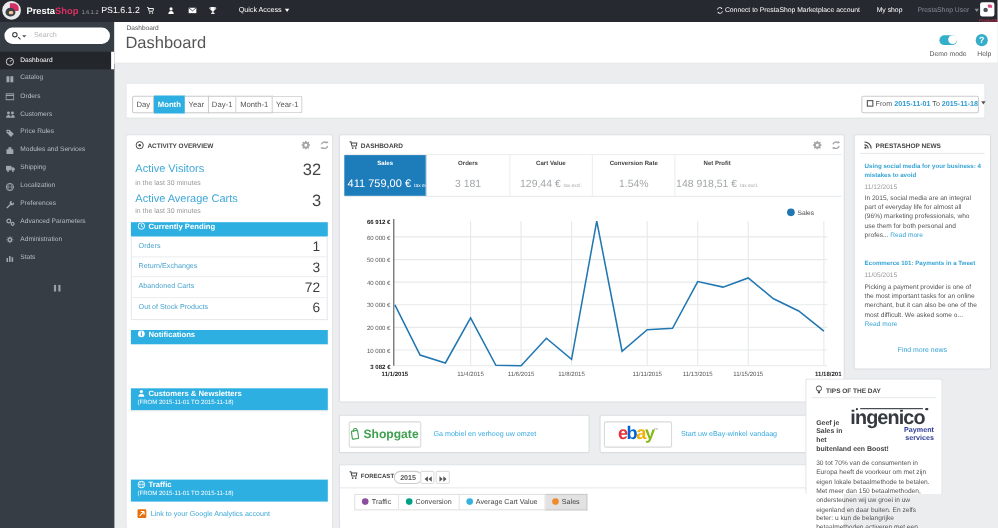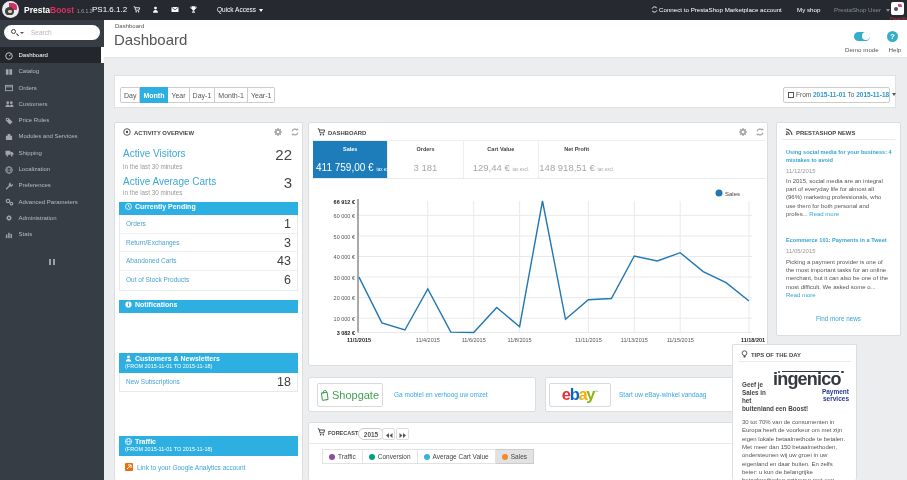--- a/index.html
+++ b/index.html
@@ -85,21 +85,21 @@
 .scell .sv{font-size:9.5px;color:#a4a8ab;margin-top:10px;white-space:nowrap}
 .scell .sv .tx{font-size:4.5px}
 .scell.sel{background:#1d7dbb}
 .scell.sel .sl{color:#fff}
 .scell.sel .sv{color:#fff;font-size:10px}
 
 #shopgate{left:308px;top:377px;width:228px;height:35px}
 #ebay{left:545px;top:377px;width:223px;height:35px}
 .logobox{position:absolute;left:8px;top:5px;width:66px;height:24px;border:1px solid #d9d9d9;border-radius:2px;background:#fff;text-align:center;white-space:nowrap}
 .partnerlink{position:absolute;top:13px;font-size:6.5px;color:#35a9e0}
-.sg{color:#41a052;font-size:11px;font-weight:normal;line-height:22px}
+.sg{color:#41a052;font-size:11px;font-weight:bold;line-height:22px}
 .ebaylogo{font-size:16.5px;font-weight:bold;letter-spacing:-1.3px;line-height:21px}
 
 #forecast{left:308px;top:422px;width:460px;height:58px;border-bottom:none}
 #forecast .hline{position:absolute;left:0;top:20px;width:458px;border-top:1px solid #e7e9eb}
 .yearpill{position:absolute;left:49px;top:5px;width:26px;height:12px;border:1px solid #ccc;border-radius:6px;text-align:center;font-size:6.5px;font-weight:bold;line-height:11px;color:#555;background:#fff}
 .arrbtn{position:absolute;top:5px;width:13px;height:12px;border:1px solid #ddd;background:#fff;border-radius:2px}
 .arrbtn svg{display:block;margin:2.5px auto 0}
 .legend{position:absolute;left:13px;top:26px;display:flex}
 .lbtn{height:15px;border:1px solid #e2e2e2;background:#fff;font-size:6.5px;color:#444;line-height:13px;padding:0 6px;white-space:nowrap}
 .lbtn+.lbtn{border-left:none}
@@ -107,38 +107,38 @@
 .lbtn.sel{background:#e2e2e2;border-color:#ccc}
 
 #news{left:776px;top:122px;width:125px;height:214px}
 #news .hline,#tips .hline{position:absolute;left:5px;right:5px;top:16px;border-top:1px solid #e7e9eb}
 .ntitle{position:absolute;left:9px;width:112px;font-size:5.6px;font-weight:bold;color:#36a3d5;line-height:8.3px}
 .ndate{position:absolute;left:9px;font-size:6px;color:#999}
 .nbody{position:absolute;left:9px;width:114px;font-size:6px;color:#555;line-height:8.4px}
 .nbody .rm{color:#36a3d5}
 .findmore{position:absolute;top:192px;left:0;right:0;text-align:center;color:#36a3d5;font-size:6.3px}
 
-#tips{left:732px;top:344px;width:125px;height:136px;border-bottom:none}
+#tips{left:732px;top:344px;width:125px;height:105px;border-bottom:none}
 .ing{position:absolute;left:40px;top:24px;font-size:18px;font-weight:bold;color:#343a40;letter-spacing:-.8px}
 .ingbar{position:absolute;left:49px;top:26px;width:57px;border-top:1.6px solid #343a40}
 .ingd1{position:absolute;left:44.5px;top:25.5px;width:2.5px;height:2.5px;background:#343a40;border-radius:50%}
 .ingd2{position:absolute;left:108px;top:25.5px;width:2.5px;height:2.5px;background:#343a40;border-radius:50%}
 .pay{position:absolute;left:40px;top:44px;width:76px;text-align:right;font-size:6.5px;font-weight:bold;color:#2b3a92;line-height:6.7px}
 .tipbold{position:absolute;left:9px;top:35.5px;font-size:6.3px;font-weight:bold;color:#444;line-height:8.3px}
 .tipbody{position:absolute;left:9px;top:73px;font-size:6px;color:#555;line-height:8.33px}
 </style></head>
 <body>
 
 <div id="topbar">
   <div class="logo">
       <div class="hat"></div>
       <div class="face"></div>
       <div class="beak"></div>
     </div>
-  <div class="pslogo">Presta<span class="shop">Boost</span><span class="ver">1.6.1.2</span></div>
+  <div class="pslogo">Presta<span class="shop">Shop</span><span class="ver">1.6.1.2</span></div>
   <div class="psver">PS1.6.1.2</div>
   <svg class="ticon" style="left:133px" width="7" height="7" viewBox="0 0 10 10">
       <path d="M1 1h1.5l1.2 5h4.8l1-3.5H3" fill="none" stroke="#fff" stroke-width="1.2"></path>
       <circle cx="4.5" cy="8.3" r="1" fill="#fff"></circle>
       <circle cx="8" cy="8.3" r="1" fill="#fff"></circle>
     </svg>
   <svg class="ticon" style="left:152px" width="7" height="7" viewBox="0 0 10 10">
       <circle cx="5" cy="3" r="2" fill="#fff"></circle>
       <path d="M1.5 9.5c0-2.5 1.5-3.8 3.5-3.8s3.5 1.3 3.5 3.8z" fill="#fff"></path>
     </svg>
@@ -263,21 +263,21 @@
     <svg width="8" height="8" viewBox="0 0 16 16" style="margin-left:7px">
         <g fill="none" stroke="#a5a5a5" stroke-width="2.4">
           <path d="M13.8 9.5a6 6 0 01-10 2.6"></path>
           <path d="M2.2 6.5a6 6 0 0110-2.6"></path>
         </g>
         <path d="M12 .5l-.3 4.4 3.8-1.6z" fill="#a5a5a5"></path>
         <path d="M4 15.5l.3-4.4-3.8 1.6z" fill="#a5a5a5"></path>
       </svg>
   </div>
   <div class="bigt" style="top:25px">Active Visitors</div>
-    <div class="bigv" style="top:23px">22</div>
+    <div class="bigv" style="top:23px">32</div>
   <div class="subt" style="top:39.5px">in the last 30 minutes</div>
   <div class="bigt" style="top:53px">Active Average Carts</div>
     <div class="bigv" style="top:51px">3</div>
   <div class="subt" style="top:65.5px">in the last 30 minutes</div>
   <div class="sbar" style="top:79px;height:13px;line-height:13px">
       <span class="t1"><svg width="7" height="7" viewBox="0 0 9 9">
           <circle cx="4.5" cy="4.5" r="3.8" fill="none" stroke="#fff" stroke-width="1.1"></circle>
           <path d="M4.5 2.3v2.4l1.8 1" fill="none" stroke="#fff"></path>
         </svg>Currently Pending</span>
     </div>
@@ -285,21 +285,21 @@
     <div class="arow">
         <span class="lab">Orders</span>
         <span class="val">1</span>
       </div>
     <div class="arow">
         <span class="lab">Return/Exchanges</span>
         <span class="val">3</span>
       </div>
     <div class="arow">
         <span class="lab">Abandoned Carts</span>
-        <span class="val">43</span>
+        <span class="val">72</span>
       </div>
     <div class="arow">
         <span class="lab">Out of Stock Products</span>
         <span class="val">6</span>
       </div>
   </div>
   <div class="sbar" style="top:176.5px;height:13px;line-height:13px">
       <span class="t1"><svg width="7" height="7" viewBox="0 0 9 9">
           <circle cx="4.5" cy="4.5" r="4" fill="#fff"></circle>
           <rect x="3.9" y="3.7" width="1.3" height="3" fill="#2eafe2"></rect>
@@ -307,24 +307,20 @@
         </svg>Notifications</span>
     </div>
   <div class="sbar" style="top:230px;height:19.5px;padding-top:1px">
       <span class="t1"><svg width="7" height="7" viewBox="0 0 9 9">
           <circle cx="4.5" cy="2.6" r="1.9" fill="#fff"></circle>
           <path d="M1 8.5c0-2.2 1.5-3.4 3.5-3.4S8 6.3 8 8.5z" fill="#fff"></path>
         </svg>Customers &amp; Newsletters</span>
       <span class="sub">(FROM 2015-11-01 TO 2015-11-18)</span>
     </div>
   <div class="rowsbox" style="top:249.5px">
-    <div class="arow">
-        <span class="lab">New Subscriptions</span>
-        <span class="val">18</span>
-      </div>
   </div>
   <div class="sbar" style="top:313px;height:19.5px;padding-top:1px">
       <span class="t1"><svg width="7" height="7" viewBox="0 0 9 9">
           <circle cx="4.5" cy="4.5" r="4" fill="none" stroke="#fff"></circle>
           <path d="M.5 4.5h8M4.5.5c-2.6 2.4-2.6 5.6 0 8M4.5.5c2.6 2.4 2.6 5.6 0 8" fill="none" stroke="#fff" stroke-width=".7"></path>
         </svg>Traffic</span>
       <span class="sub">(FROM 2015-11-01 TO 2015-11-18)</span>
     </div>
   <div style="position:absolute;left:10px;top:339.5px;width:8px;height:8px;background:#e8710d;border-radius:1px"><svg width="8" height="8" viewBox="0 0 8 8">
         <path d="M2 6L6 2M6 2v3M6 2H3" stroke="#fff" stroke-width="1" fill="none"></path>
@@ -356,20 +352,24 @@
         <div class="sl">Sales</div>
         <div class="sv" style="text-align:left;padding-left:3px">411 759,00 € <span class="tx">tax excl.</span></div>
       </div>
     <div class="scell">
         <div class="sl">Orders</div>
         <div class="sv">3 181</div>
       </div>
     <div class="scell">
         <div class="sl">Cart Value</div>
         <div class="sv">129,44 € <span class="tx">tax excl.</span></div>
+      </div>
+    <div class="scell">
+        <div class="sl">Conversion Rate</div>
+        <div class="sv">1.54%</div>
       </div>
     <div class="scell">
         <div class="sl">Net Profit</div>
         <div class="sv">148 918,51 € <span class="tx">tax excl.</span></div>
       </div>
   </div>
   <svg width="458" height="186" viewBox="0 0 458 186" style="position:absolute;left:0;top:57px">
     <g stroke="#e7e9eb" stroke-width="1">
       <line x1="49" y1="35.3" x2="443" y2="35.3"></line>
       <line x1="49" y1="56" x2="443" y2="56"></line>

